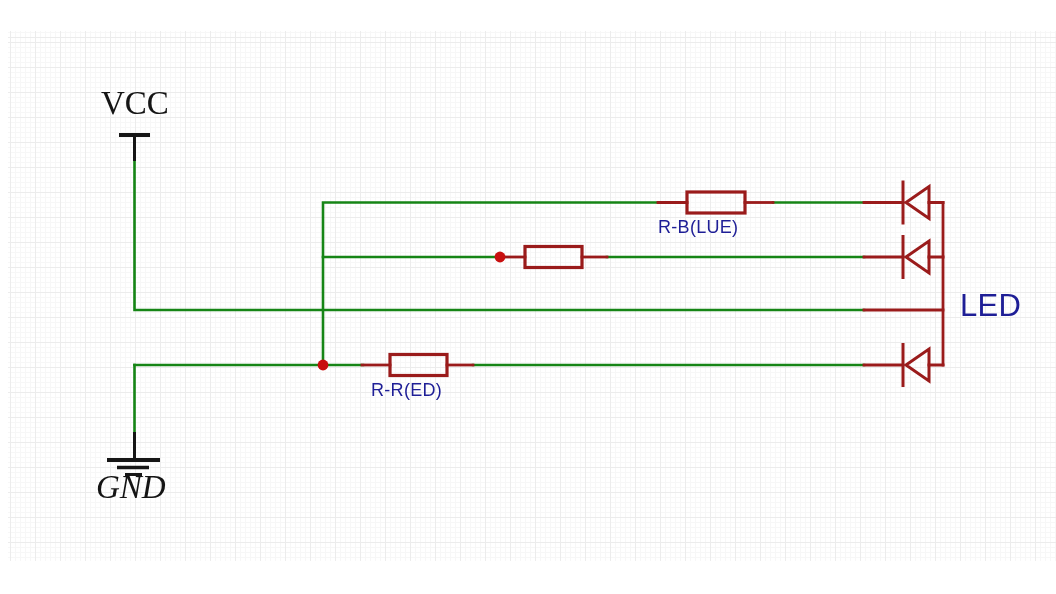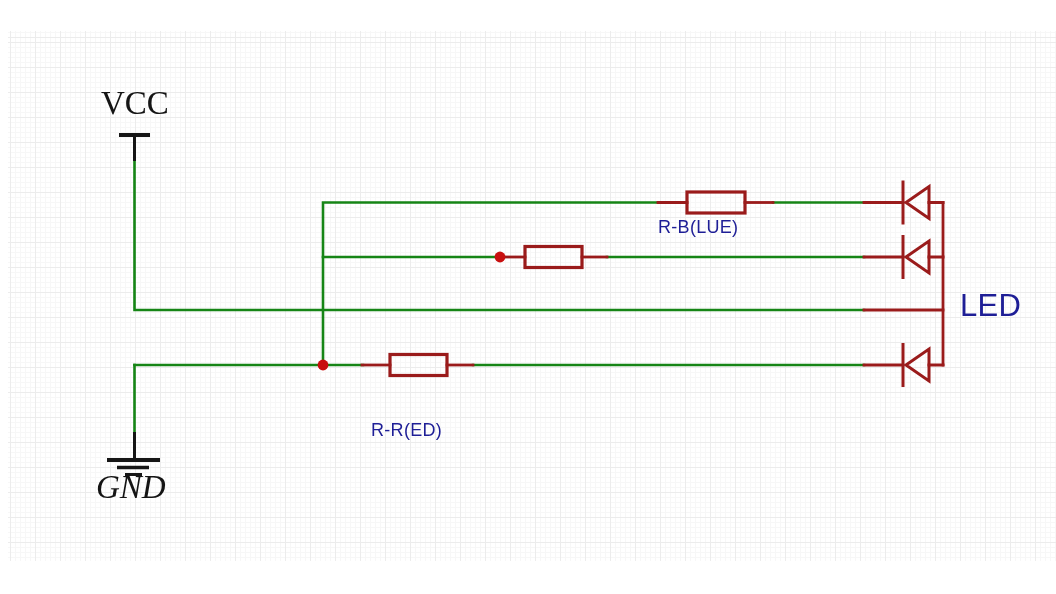--- a/index.html
+++ b/index.html
@@ -105,16 +105,16 @@
     <circle cx="500" cy="257" r="5.4" fill="#c80f0f"></circle>
   </svg>
 
   <div class="lbl serif" style="left:101px;top:87px;">VCC</div>
 
   <div class="lbl serif" style="left:96px;top:471px;font-style:italic;">GND</div>
 
   <div class="lbl navy" style="left:658px;top:218px;">R-B(LUE)</div>
 
 
-  <div class="lbl navy" style="left:371px;top:381px;margin-top:40px;">R-R(ED)</div>
+  <div class="lbl navy" style="left:371px;top:381px;">R-R(ED)</div>
 
   <div class="lbl navy" style="left:960px;top:270px;font-size:31px;margin-top:20px;">LED</div>
 </div>
 
 </body></html>

